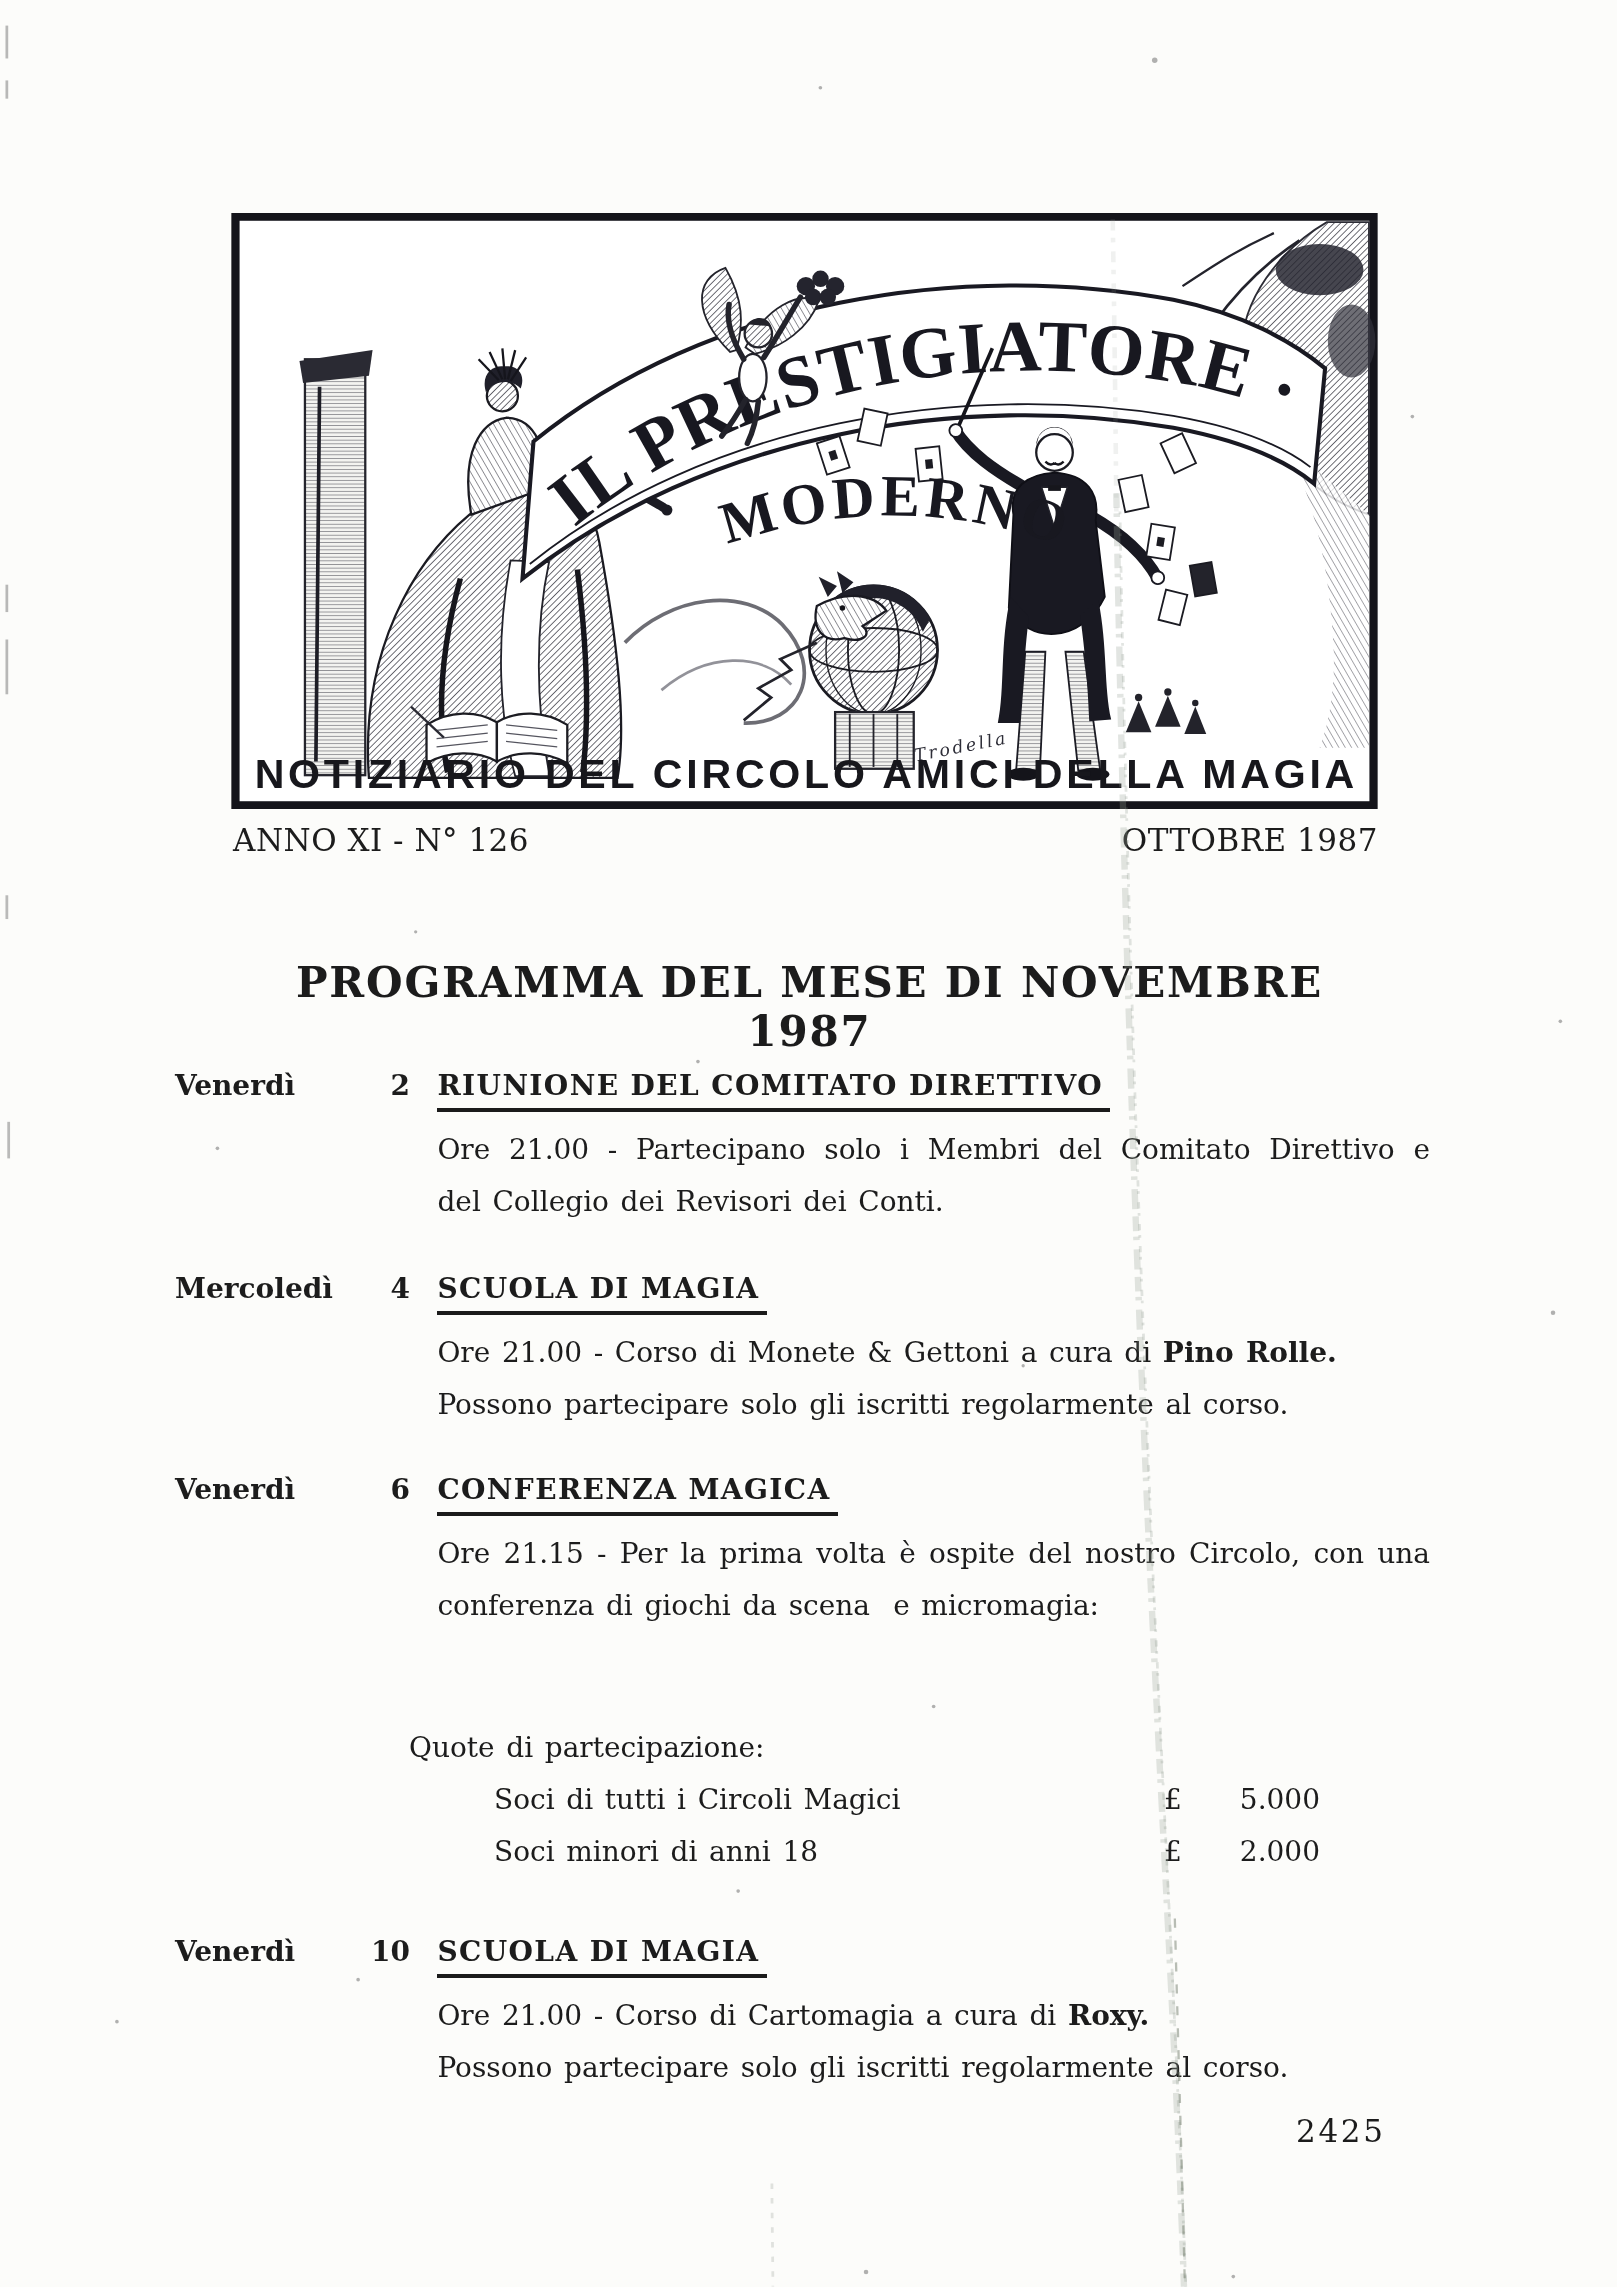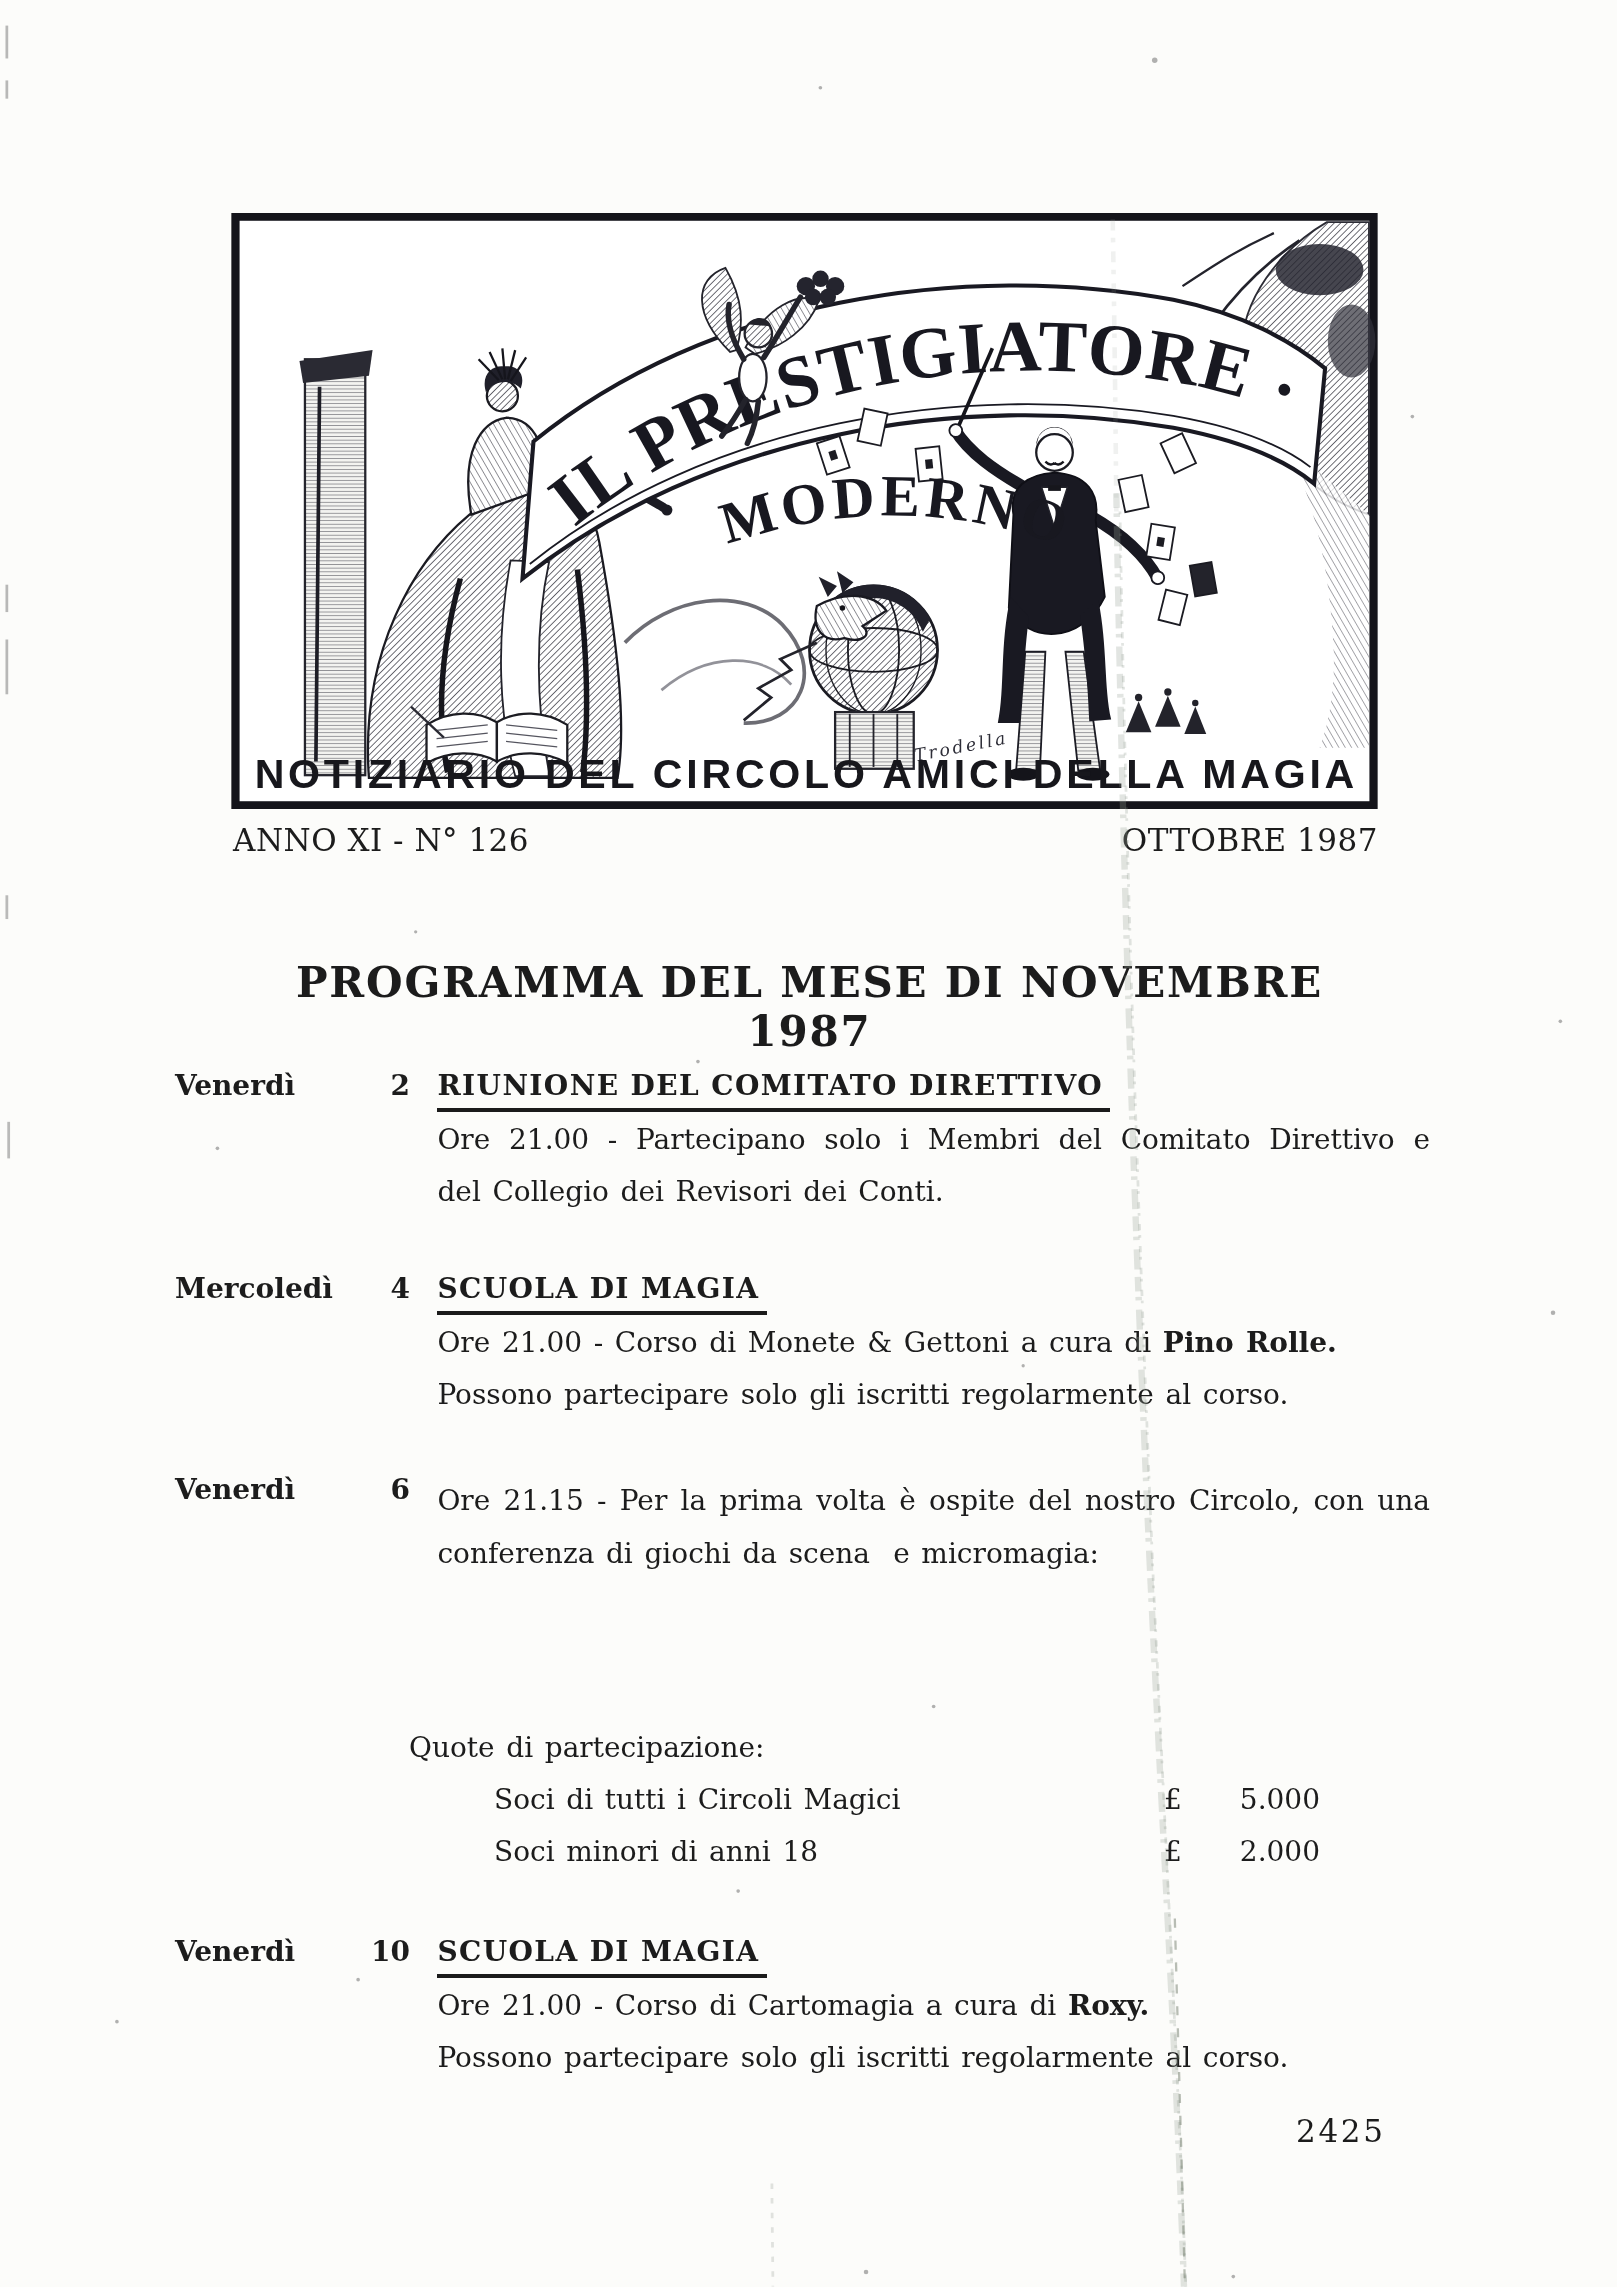--- a/index.html
+++ b/index.html
@@ -31,21 +31,21 @@
   .day   { font-weight:bold; font-size:28px; line-height:33px; }
   .date  { font-weight:bold; font-size:28px; line-height:33px; text-align:right; }
   .ev-body { padding-left:27.4px; }
   .ev-title-wrap { line-height:33px; }
   .ev-title {
     display:inline-block; font-weight:bold; font-size:28px; letter-spacing:1.4px;
     padding:0 7.3px 5.5px 0; border-bottom:4.6px solid #1b1b1b;
   }
   .line { font-size:28px; line-height:40px; margin-top:12.8px;
           word-spacing:2.7px; white-space:pre-wrap; }
-  .line.first { margin-top:8px; }
+  .line.first { margin-top:18px; }
   .line.j { white-space:normal; text-align:justify; text-align-last:justify; }
   .b { font-weight:bold; }
 
   
   .featured {
     position:absolute; left:672px; top:1637px;
     font-size:57px; font-weight:bold; letter-spacing:16.4px; white-space:nowrap;
   }
   .fees-label { position:absolute; left:409px; top:1731px; font-size:28px; word-spacing:2.7px; }
   .fee-row { position:absolute; left:494px; width:936px; height:40px; }
@@ -281,20 +281,21 @@
         <div class="line"><span>Possono partecipare solo gli iscritti regolarmente al corso.</span><span class="b"></span></div>
       </div>
     </div>
   </section>
 
   <section class="event" style="top:1473px">
     <div class="ev-grid">
       <span class="day">Venerdì</span>
       <span class="date">6</span>
       <div class="ev-body">
+        <div class="ev-title-wrap"><span class="ev-title">CONFERENZA MAGICA</span></div>
         <div class="line first j"><span>Ore 21.15 - Per la prima volta è ospite del nostro Circolo, con una</span><span class="b"></span></div>
         <div class="line"><span>conferenza di giochi da scena  e micromagia:</span><span class="b"></span></div>
       </div>
     </div>
   </section>
 
 
   <div class="fees-label">Quote di partecipazione:</div>
   <div class="fee-row fee-row-1">
     <span class="desc">Soci di tutti i Circoli Magici</span>

